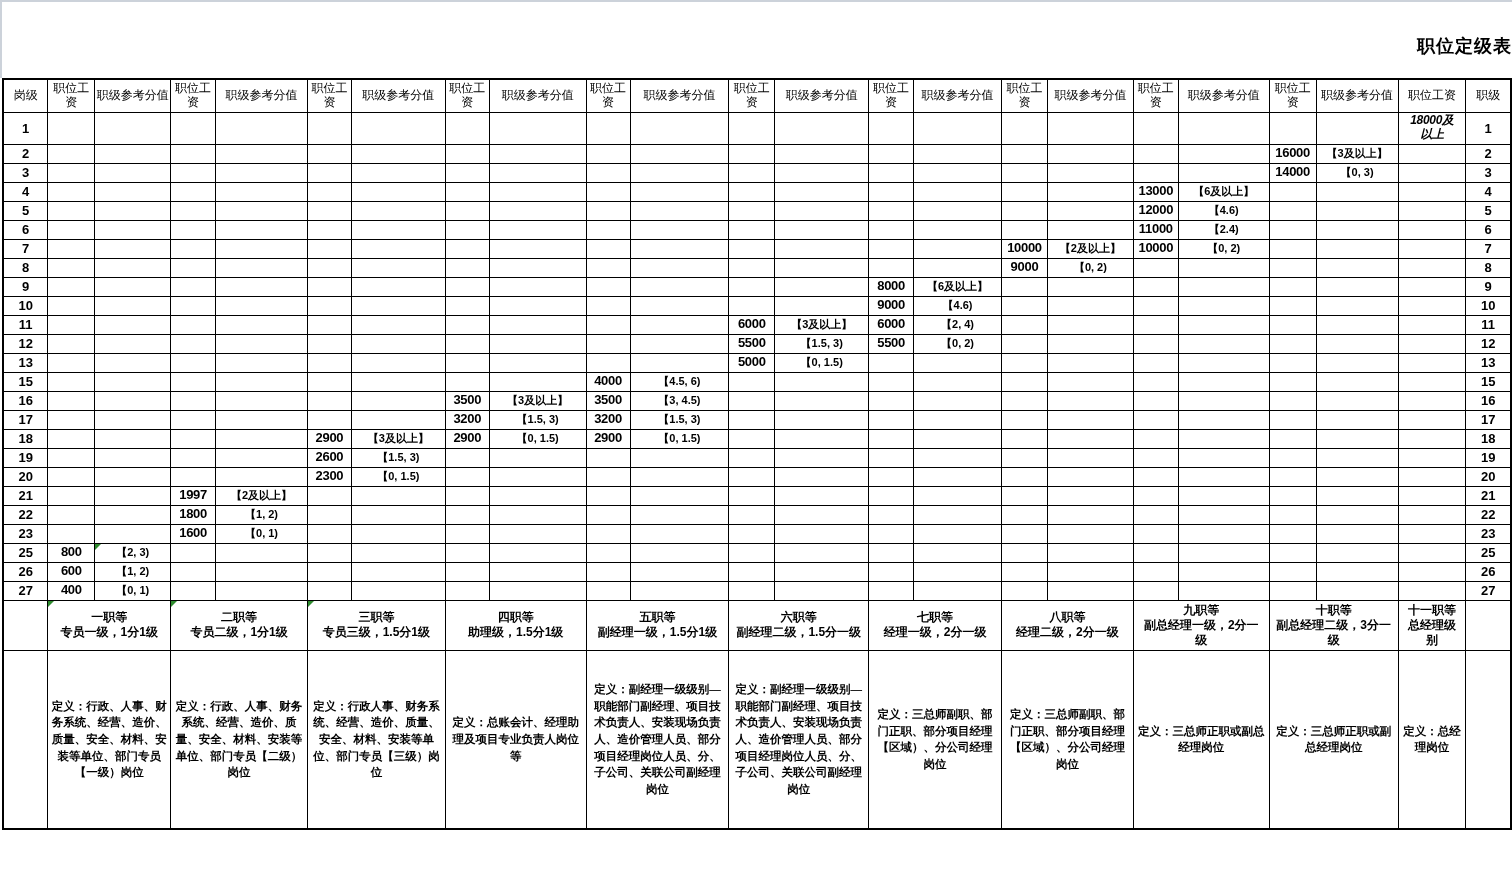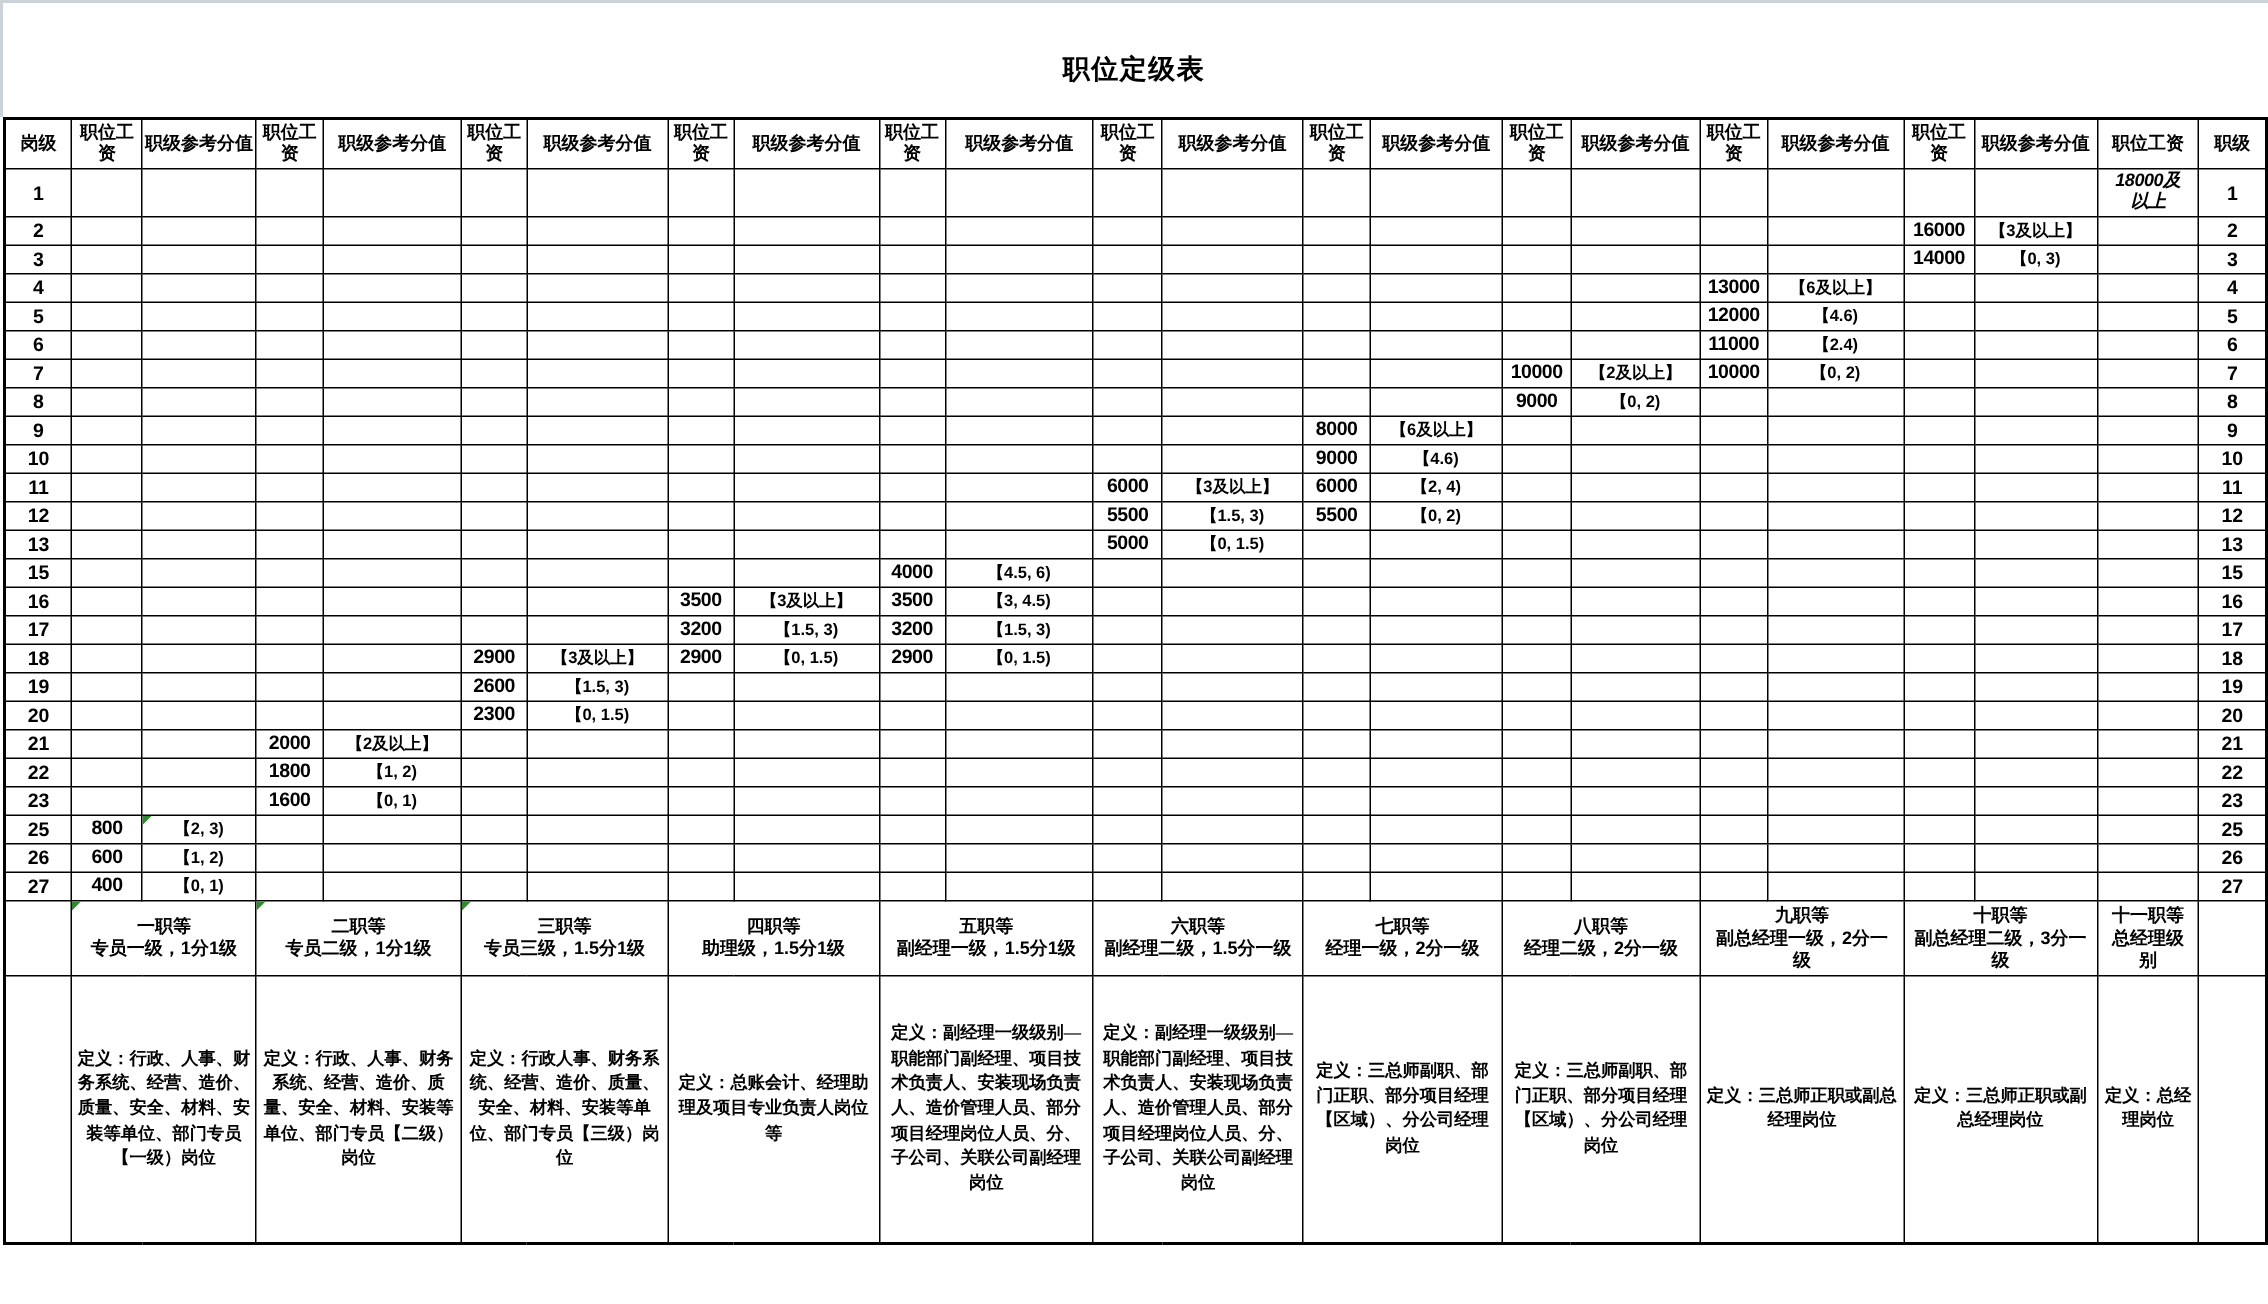--- a/index.html
+++ b/index.html
@@ -4,27 +4,27 @@
 <style>
   html,body{margin:0;padding:0;}
   body{
     width:1512px;height:869px;background:#fff;position:relative;
     font-family:"Liberation Sans","DejaVu Sans",sans-serif;
     font-weight:bold;color:#000;overflow:hidden;
   }
   .edge-top{position:absolute;left:0;top:0;width:1512px;height:2px;background:var(--edge,#ccd2da);}
   .edge-left{position:absolute;left:0;top:0;width:2px;height:78px;background:var(--edge,#ccd2da);}
   .title{
-    position:absolute;left:0;top:34px;width:1512px;text-align:center;
+    position:absolute;left:0;top:34px;width:1512px;text-align:right;
     font-size:18px;letter-spacing:1px;
   }
   .table-wrap{position:absolute;left:2px;top:78px;}
   table{border-collapse:collapse;table-layout:fixed;border:2px solid #000;}
   td,th{border:1px solid #000;padding:0;text-align:center;vertical-align:middle;overflow:hidden;position:relative;}
-  th{font-size:12px;line-height:1.15;font-weight:bold;}
+  th{font-size:12px;line-height:1.15;font-weight:normal;}
   tr.r-header{height:33px;}
   tr.r-first{height:32px;}
   tr.r-body{height:19px;}
   tr.r-tier{height:48px;}
   tr.r-def{height:179px;}
   td.grade{font-size:13px;line-height:1;}
   td.pay{font-size:13px;line-height:1.15;white-space:pre-line;letter-spacing:-0.3px;}
   tr.r-first td.pay{font-size:12px;font-style:italic;}
   td.score{font-size:11px;white-space:nowrap;letter-spacing:0;}
   td.tier{padding:2px 6px;}
@@ -570,21 +570,21 @@
           <td class="score"></td>
           <td class="pay"></td>
           <td class="score"></td>
           <td class="pay"></td>
           <td class="grade">20</td>
         </tr>
         <tr class="r-body">
           <td class="grade">21</td>
           <td class="pay"></td>
           <td class="score"></td>
-          <td class="pay">2000</td>
+          <td class="pay">1997</td>
           <td class="score">【2及以上】</td>
           <td class="pay"></td>
           <td class="score"></td>
           <td class="pay"></td>
           <td class="score"></td>
           <td class="pay"></td>
           <td class="score"></td>
           <td class="pay"></td>
           <td class="score"></td>
           <td class="pay"></td>

